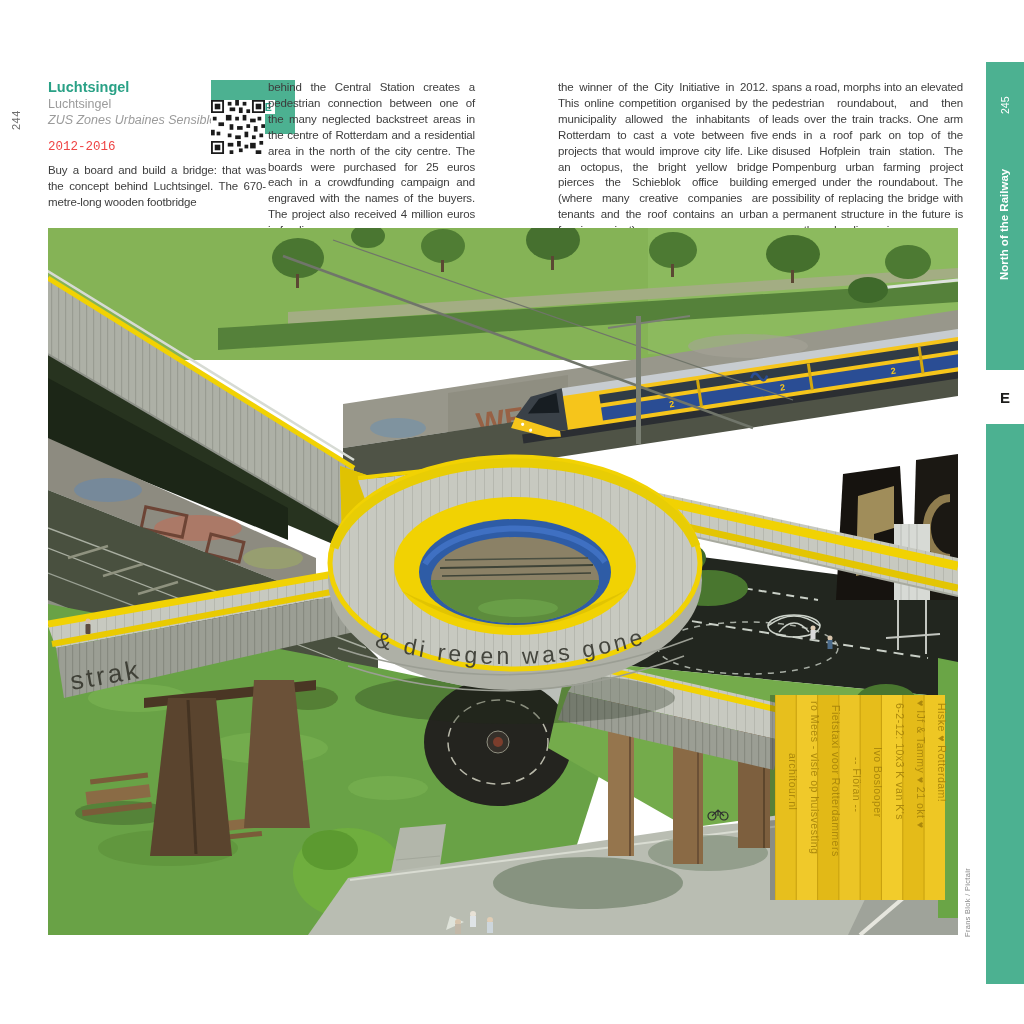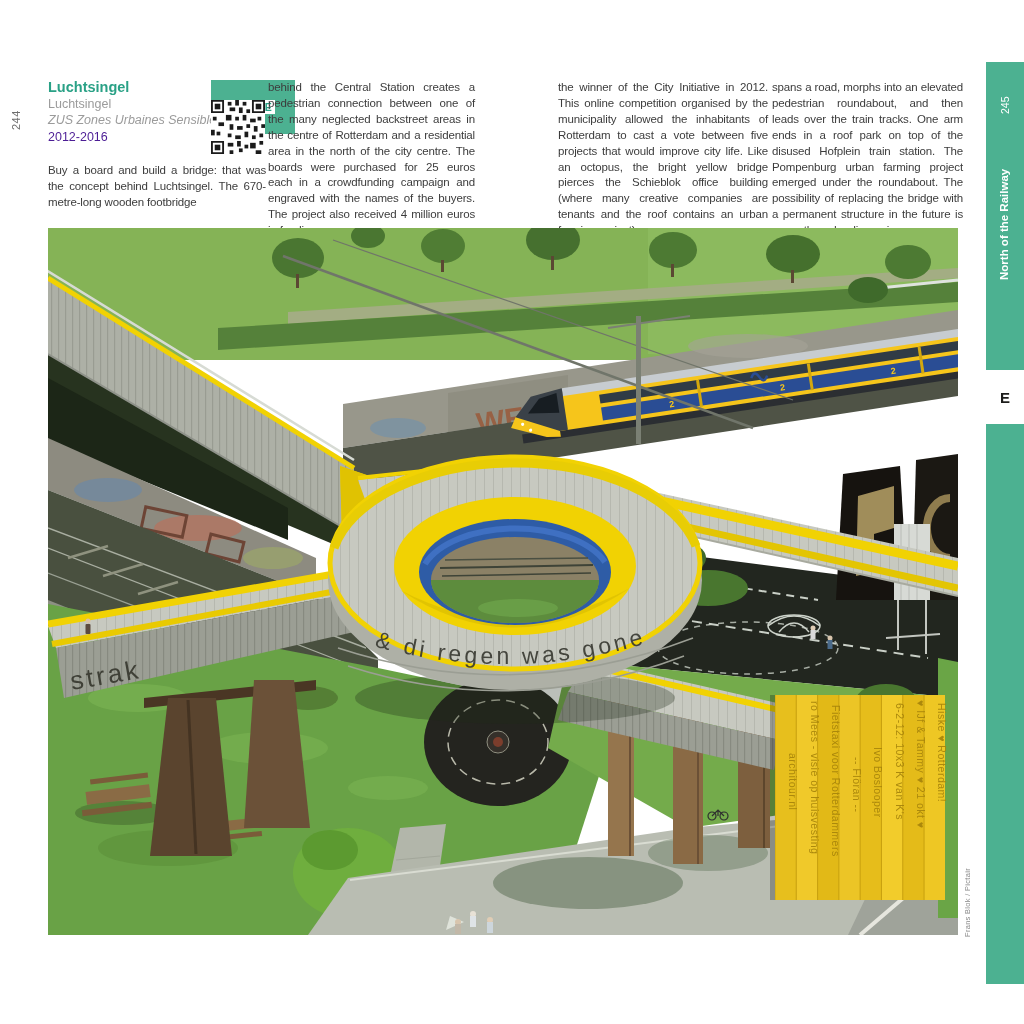--- a/index.html
+++ b/index.html
@@ -4,21 +4,21 @@
 <style>
   html,body{margin:0;padding:0;}
   body{width:1024px;height:1024px;background:#ffffff;position:relative;
        font-family:"Liberation Sans", sans-serif;color:#3c3c3c;overflow:hidden;}
   .abs{position:absolute;}
   .vtext{writing-mode:vertical-rl;transform:rotate(180deg);}
   
   .title{left:48px;top:79px;font-size:14.5px;font-weight:bold;color:#2aa186;}
   .sub{left:48px;top:97px;font-size:12.5px;color:#9b9b9b;}
   .arch{left:48px;top:113px;font-size:12.5px;color:#9b9b9b;font-style:italic;}
-  .years{left:48px;top:130px;font-size:12.5px;color:#4c1d95;}
+  .years{left:48px;top:140px;font-size:12.5px;color:#ef4444;font-family:Liberation Mono, monospace;}
   p.col{position:absolute;margin:0;font-size:11.5px;line-height:15.9px;
         text-align:justify;letter-spacing:-0.15px;color:#3c3c3c;}
   .intro{left:48px;top:163px;width:218px;}
   .c2{left:268px;top:80px;width:207px;}
   .c3{left:558px;top:80px;width:210px;}
   .c4{left:772px;top:80px;width:191px;}
   
   .badge{left:211px;top:80px;display:flex;align-items:center;background:#4cb191;
          padding:20px;gap:2px;height:14px;}
   .badge-num{color:#ffffff;font-size:11px;font-weight:bold;padding:0 5px;line-height:14px;}

